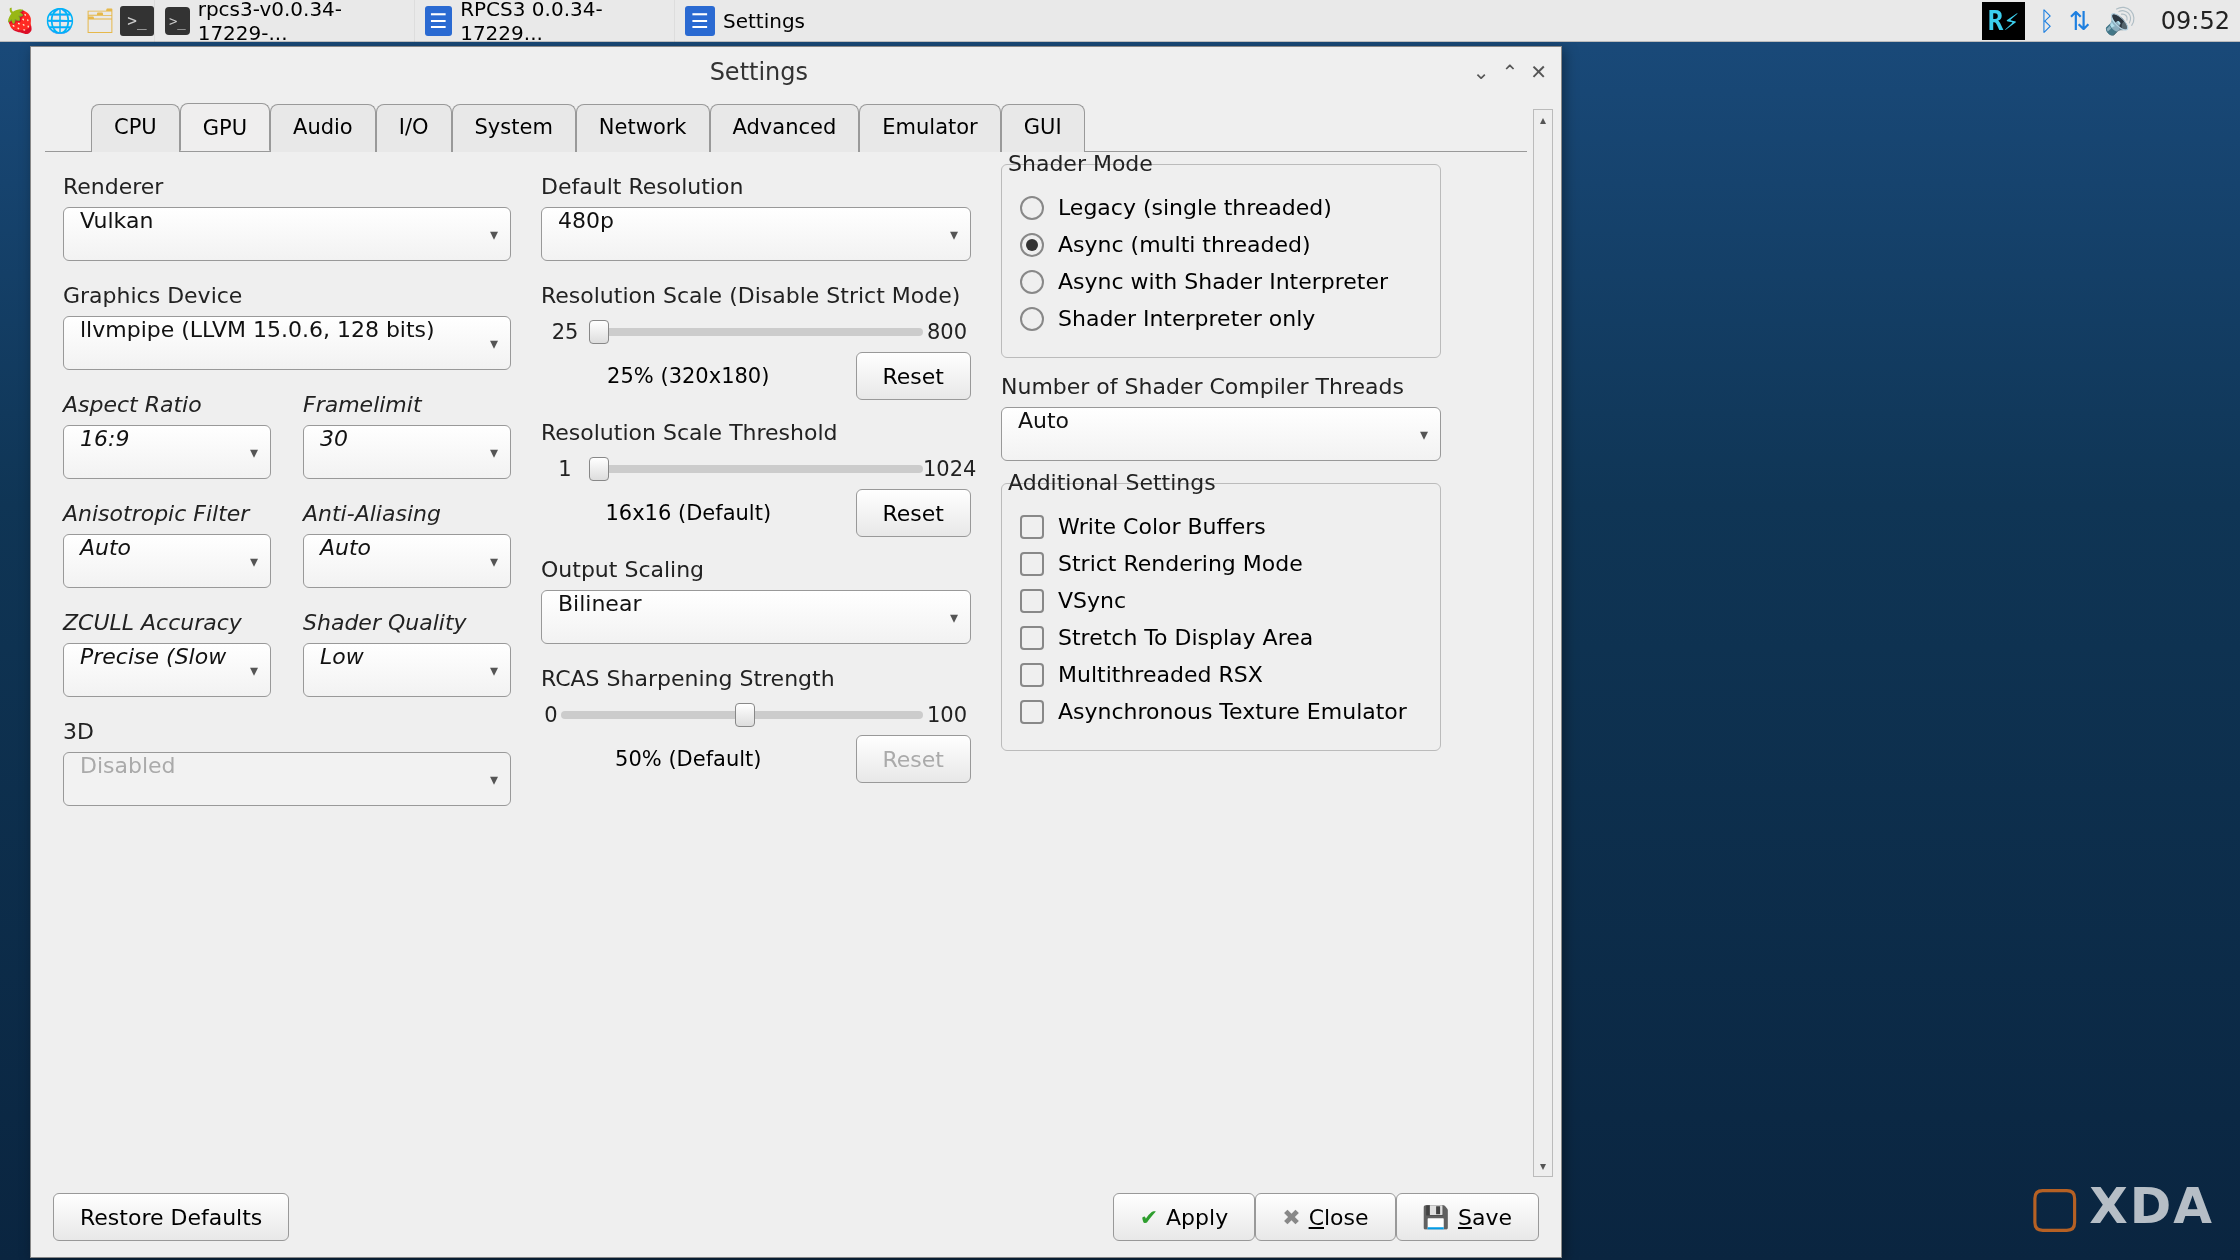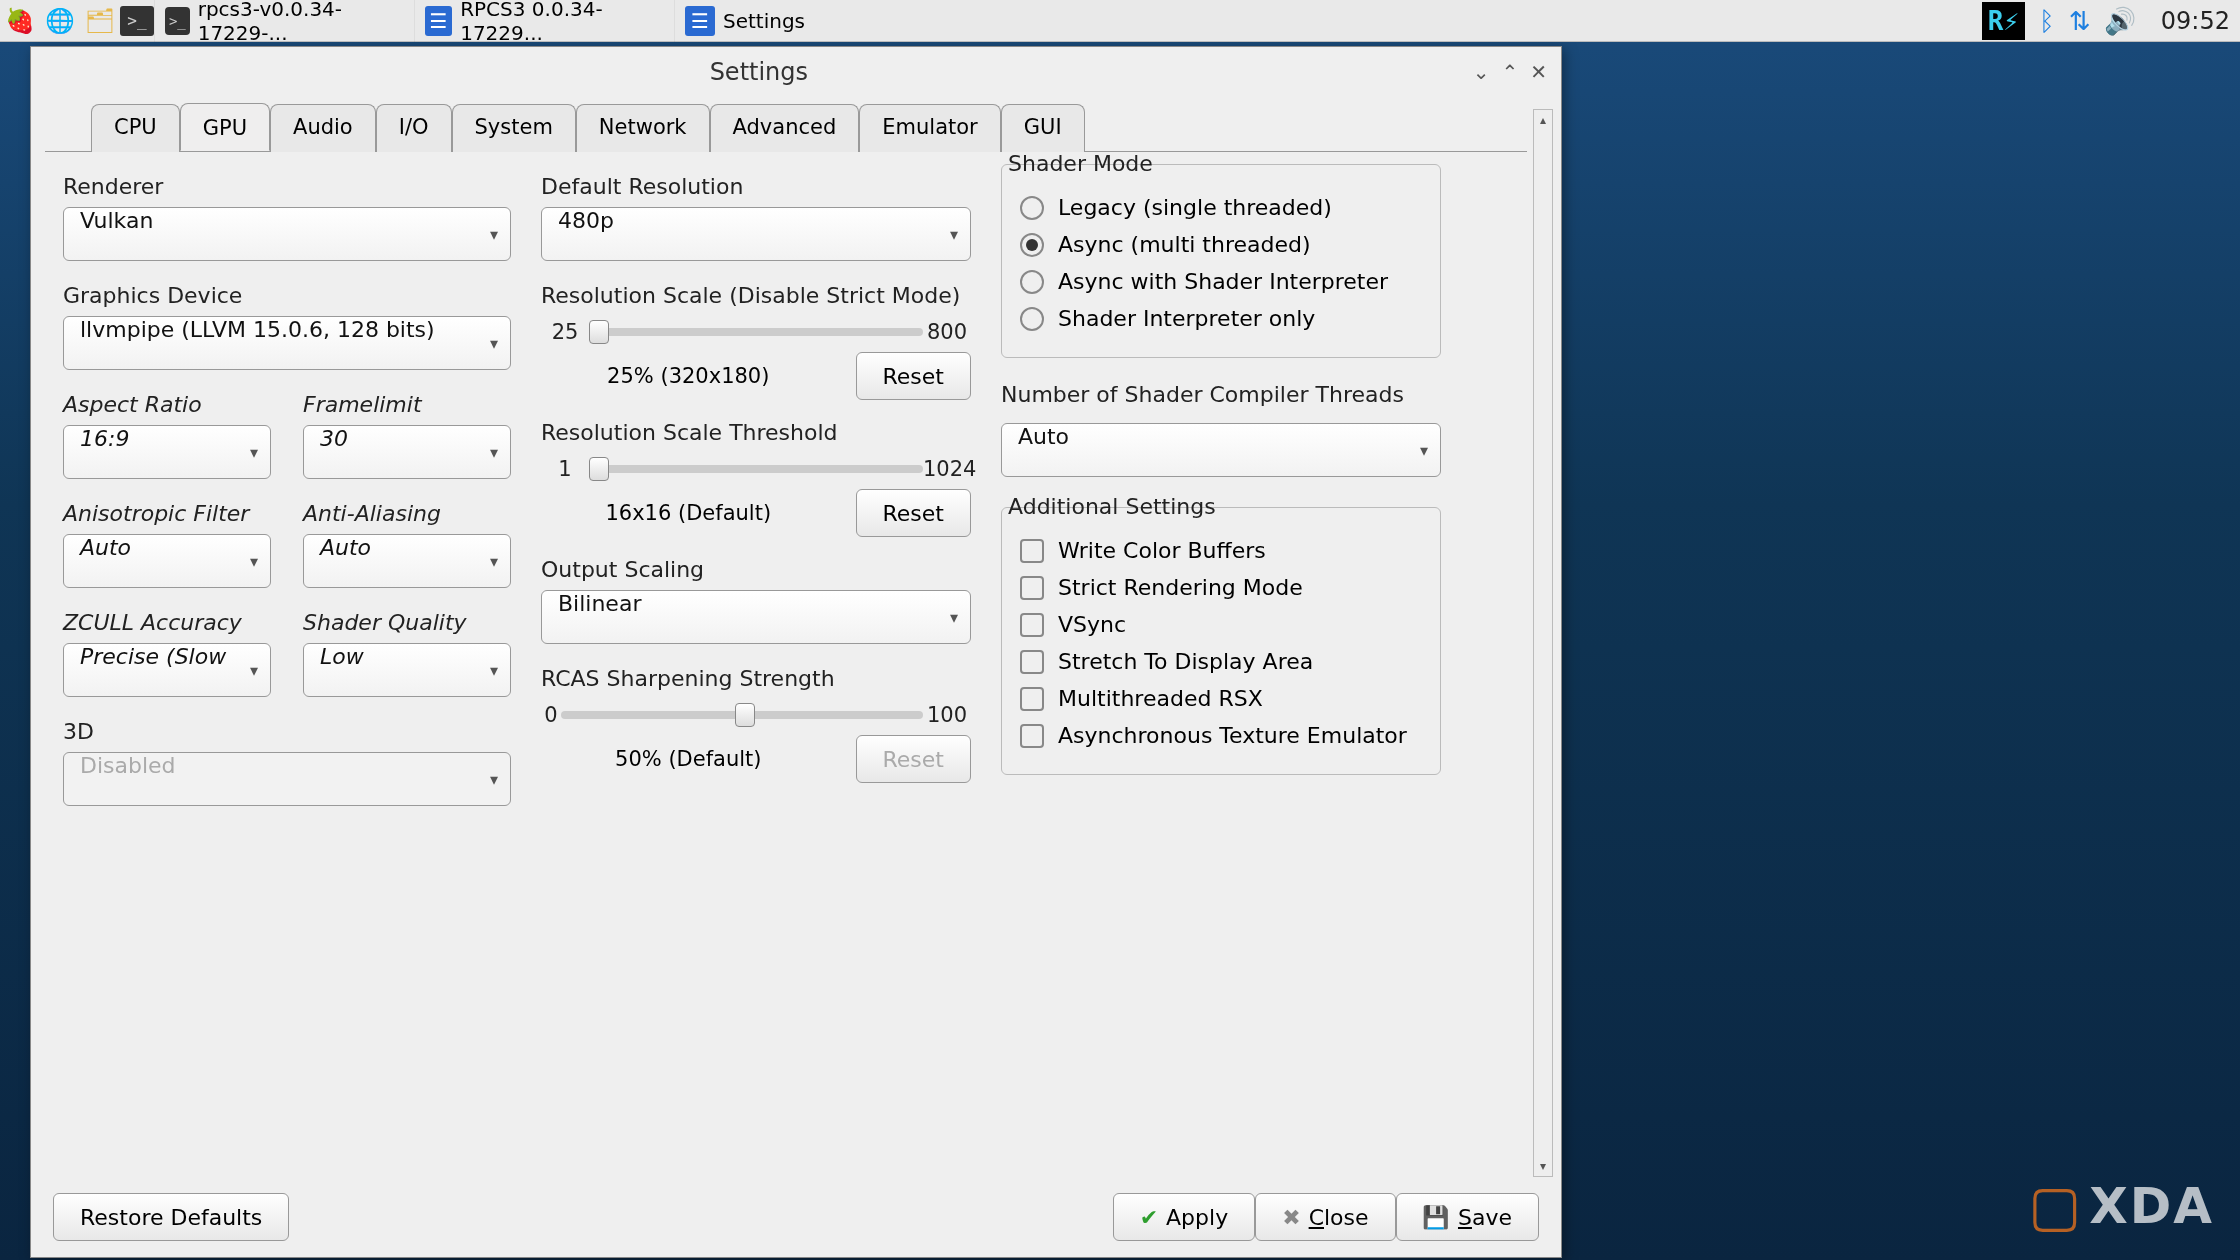--- a/index.html
+++ b/index.html
@@ -40,21 +40,21 @@
 .win .titlebar .wbtns span{cursor:pointer;}
 .win .content{position:absolute;top:56px;left:14px;right:34px;bottom:80px;}
 .win .tabbar{display:flex;border-bottom:1px solid #999;margin-bottom:0;padding-left:46px;}
 .win .tab{padding:10px 22px;border:1px solid #999;border-bottom:none;background:#e8e8e8;margin-right:0px;border-radius:8px 8px 0 0;font-size:21px;position:relative;top:1px;}
 .win .tab.active{background:#efeeee;border-bottom:1px solid #efeeee;top:0;z-index:2;padding-top:12px;}
 .win .tabpage{border-top:none;padding:22px 18px;position:relative;height:1020px;}
 .columns{display:flex;gap:30px;}
 .col{display:flex;flex-direction:column;}
 .col1{width:448px;}
 .col2{width:430px;}
-.col3{width:440px;gap:8px;}
+.col3{width:440px;}
 .lbl{font-size:22px;color:#222;margin-bottom:8px;}
 .select{position:relative;width:100%;height:54px;border:1px solid #999;border-radius:6px;background:linear-gradient(#fff,#f2f2f2);display:flex;padding:0 16px;font-size:22px;color:#111;margin-bottom:22px;}
 .select .arrow{position:absolute;right:12px;top:50%;transform:translateY(-50%);font-size:16px;color:#555;}
 .select.disabled{color:#aaa;background:#f2f2f2;}
 .row2{display:flex;gap:32px;font-style:italic;}
 .row2 > div{flex:1;}
 .sliderrow{display:flex;align-items:center;margin:4px 0 8px 0;}
 .sliderrow .min,.sliderrow .max{font-size:21px;color:#222;width:48px;text-align:center;}
 .slidertrack{flex:1;height:8px;background:#ccc;border-radius:4px;position:relative;}
 .sliderthumb{position:absolute;top:-8px;width:20px;height:24px;background:linear-gradient(#fff,#ddd);border:1px solid #888;border-radius:4px;}

